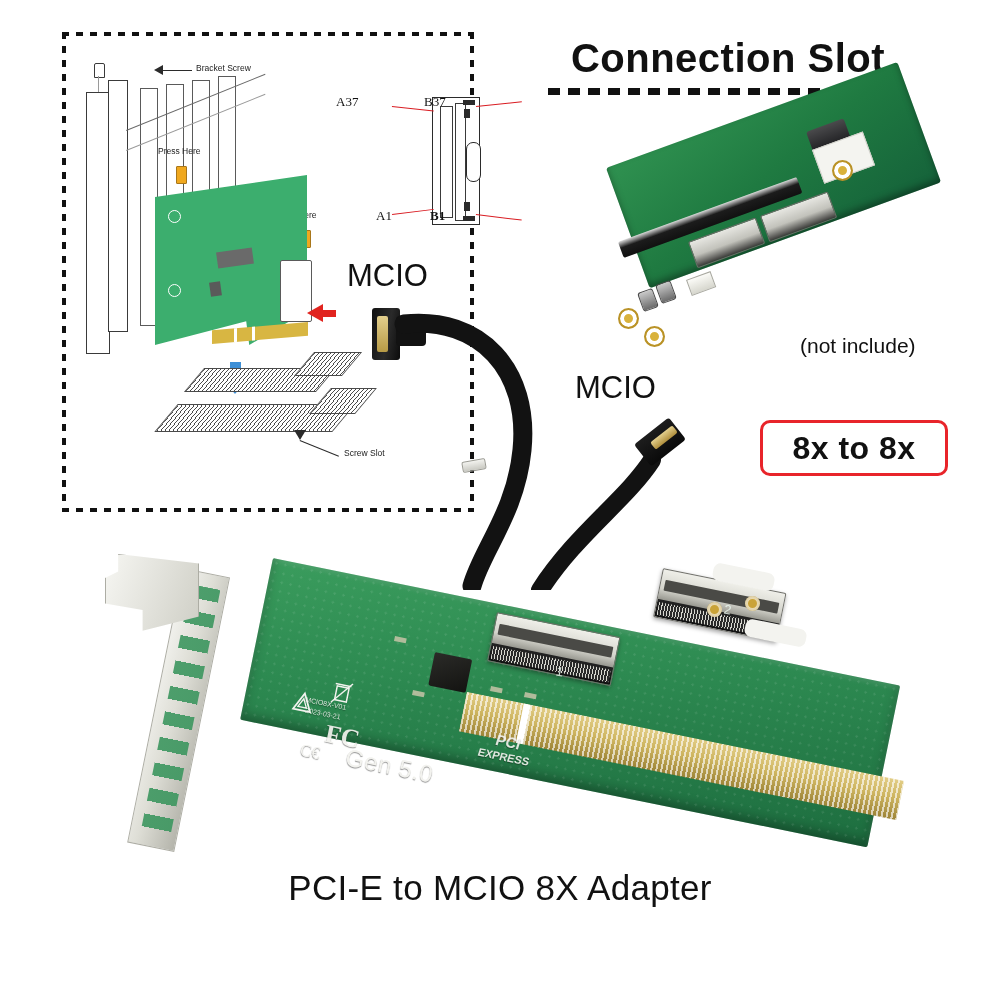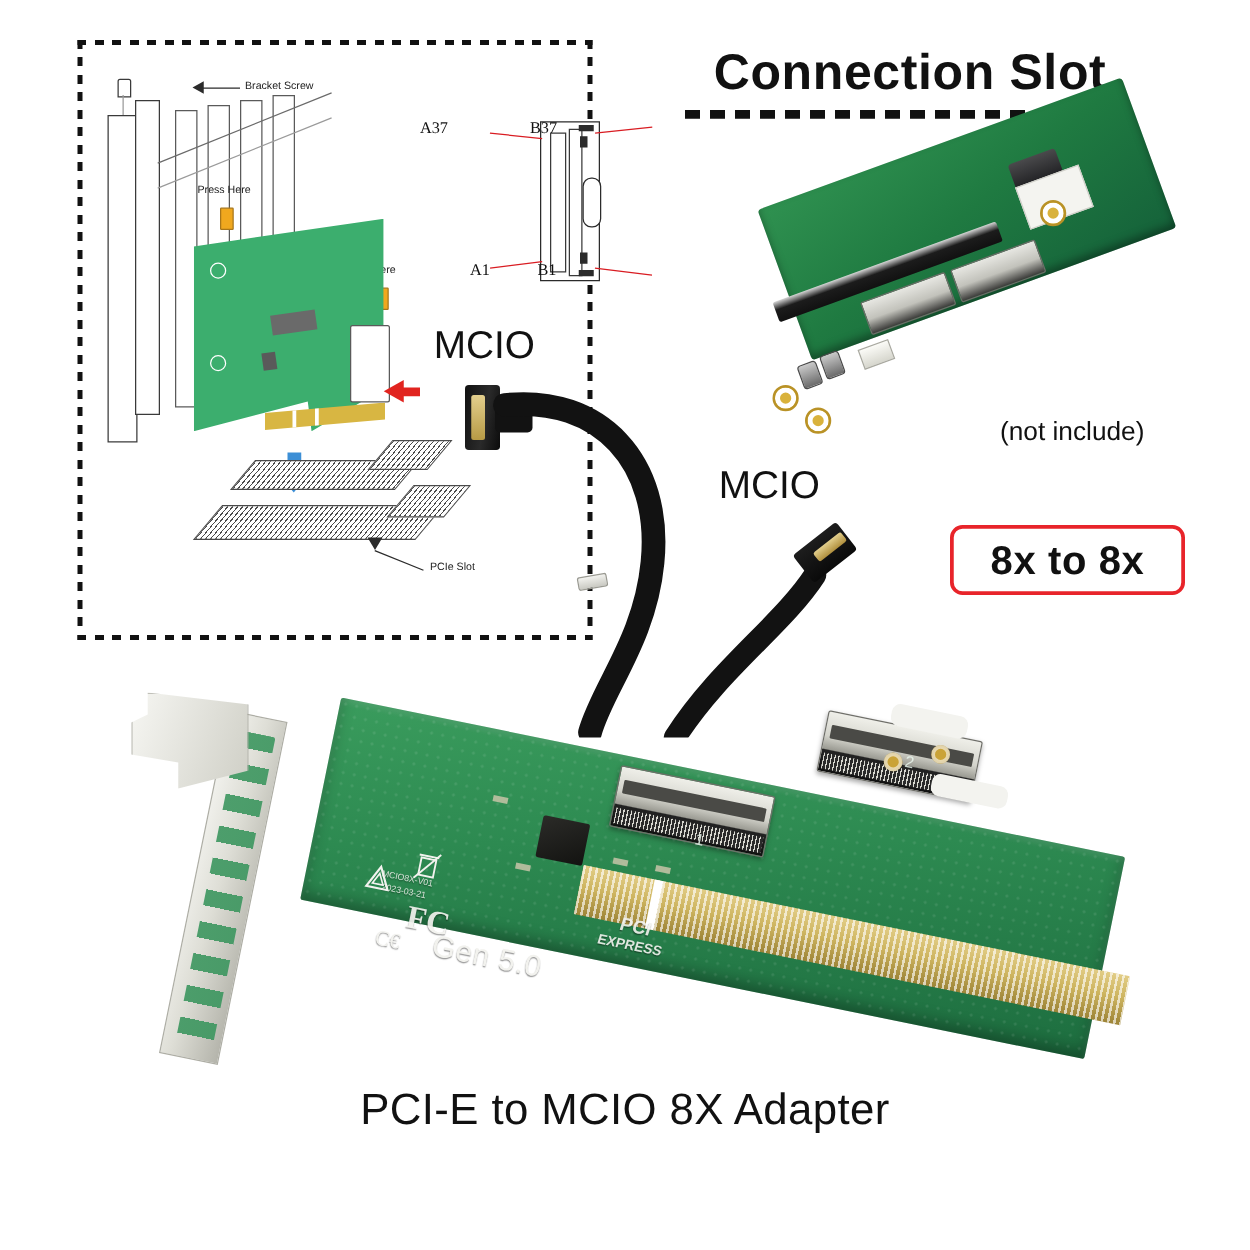--- a/index.html
+++ b/index.html
@@ -237,39 +237,39 @@
   </div>
   <div class="slot" style="left:104px;top:372px;width:176px;height:26px;transform:skewX(-40deg);">
     <div class="slot-teeth"></div>
   </div>
   <div class="slot" style="left:258px;top:356px;width:44px;height:24px;transform:skewX(-40deg);">
     <div class="slot-teeth"></div>
   </div>
 
   <div class="abs" style="left:232px;top:398px;width:0;height:0;border-left:6px solid transparent;border-right:6px solid transparent;border-top:10px solid #2b2b2b;"></div>
   <div class="ln" style="left:238px;top:408px;width:42px;height:1px;transform:rotate(22deg);transform-origin:left top;"></div>
-  <div class="lbl-small" style="left:282px;top:416px;">PCIe Slot</div>
+  <div class="lbl-small" style="left:282px;top:416px;">Screw Slot</div>
 
   <div class="abs" id="pinout">
     <div class="pin-inner" style="left:7px;top:8px;width:11px;height:110px;"></div>
     <div class="pin-inner" style="left:22px;top:5px;width:9px;height:116px;"></div>
     <div class="pin-pad" style="left:30px;top:2px;width:12px;height:5px;"></div>
     <div class="pin-pad" style="left:30px;top:118px;width:12px;height:5px;"></div>
     <div class="pin-pad" style="left:31px;top:11px;width:6px;height:9px;"></div>
     <div class="pin-pad" style="left:31px;top:104px;width:6px;height:9px;"></div>
     <div class="abs" style="left:33px;top:44px;width:13px;height:38px;border:1.6px solid #2b2b2b;border-radius:7px;background:#fff;"></div>
   </div>
   <div class="redline" style="left:330px;top:74px;width:42px;transform:rotate(6deg);transform-origin:left top;"></div>
   <div class="redline" style="left:414px;top:74px;width:46px;transform:rotate(-6deg);transform-origin:left top;"></div>
   <div class="redline" style="left:330px;top:182px;width:42px;transform:rotate(-7deg);transform-origin:left top;"></div>
   <div class="redline" style="left:414px;top:182px;width:46px;transform:rotate(7deg);transform-origin:left top;"></div>
   <div class="lbl-pin" style="left:258px;top:62px;margin-left:16px;">A37</div>
   <div class="lbl-pin" style="left:362px;top:62px;">B37</div>
   <div class="lbl-pin" style="left:266px;top:176px;margin-left:48px;">A1</div>
-  <div class="lbl-pin" style="left:368px;top:176px;">B1</div>
+  <div class="lbl-pin" style="left:368px;top:176px;font-weight:bold;">B1</div>
 </div>
 
 <div class="abs" id="guide-title">Connection Slot</div>
 <div class="abs" id="guide-rule"></div>
 
 <div class="abs" id="riser">
   <div id="riser-pcb"></div>
   <div id="riser-slot"></div>
   <div class="riser-mcio" style="left:88px;top:112px;"></div>
   <div class="riser-mcio" style="left:160px;top:86px;"></div>

